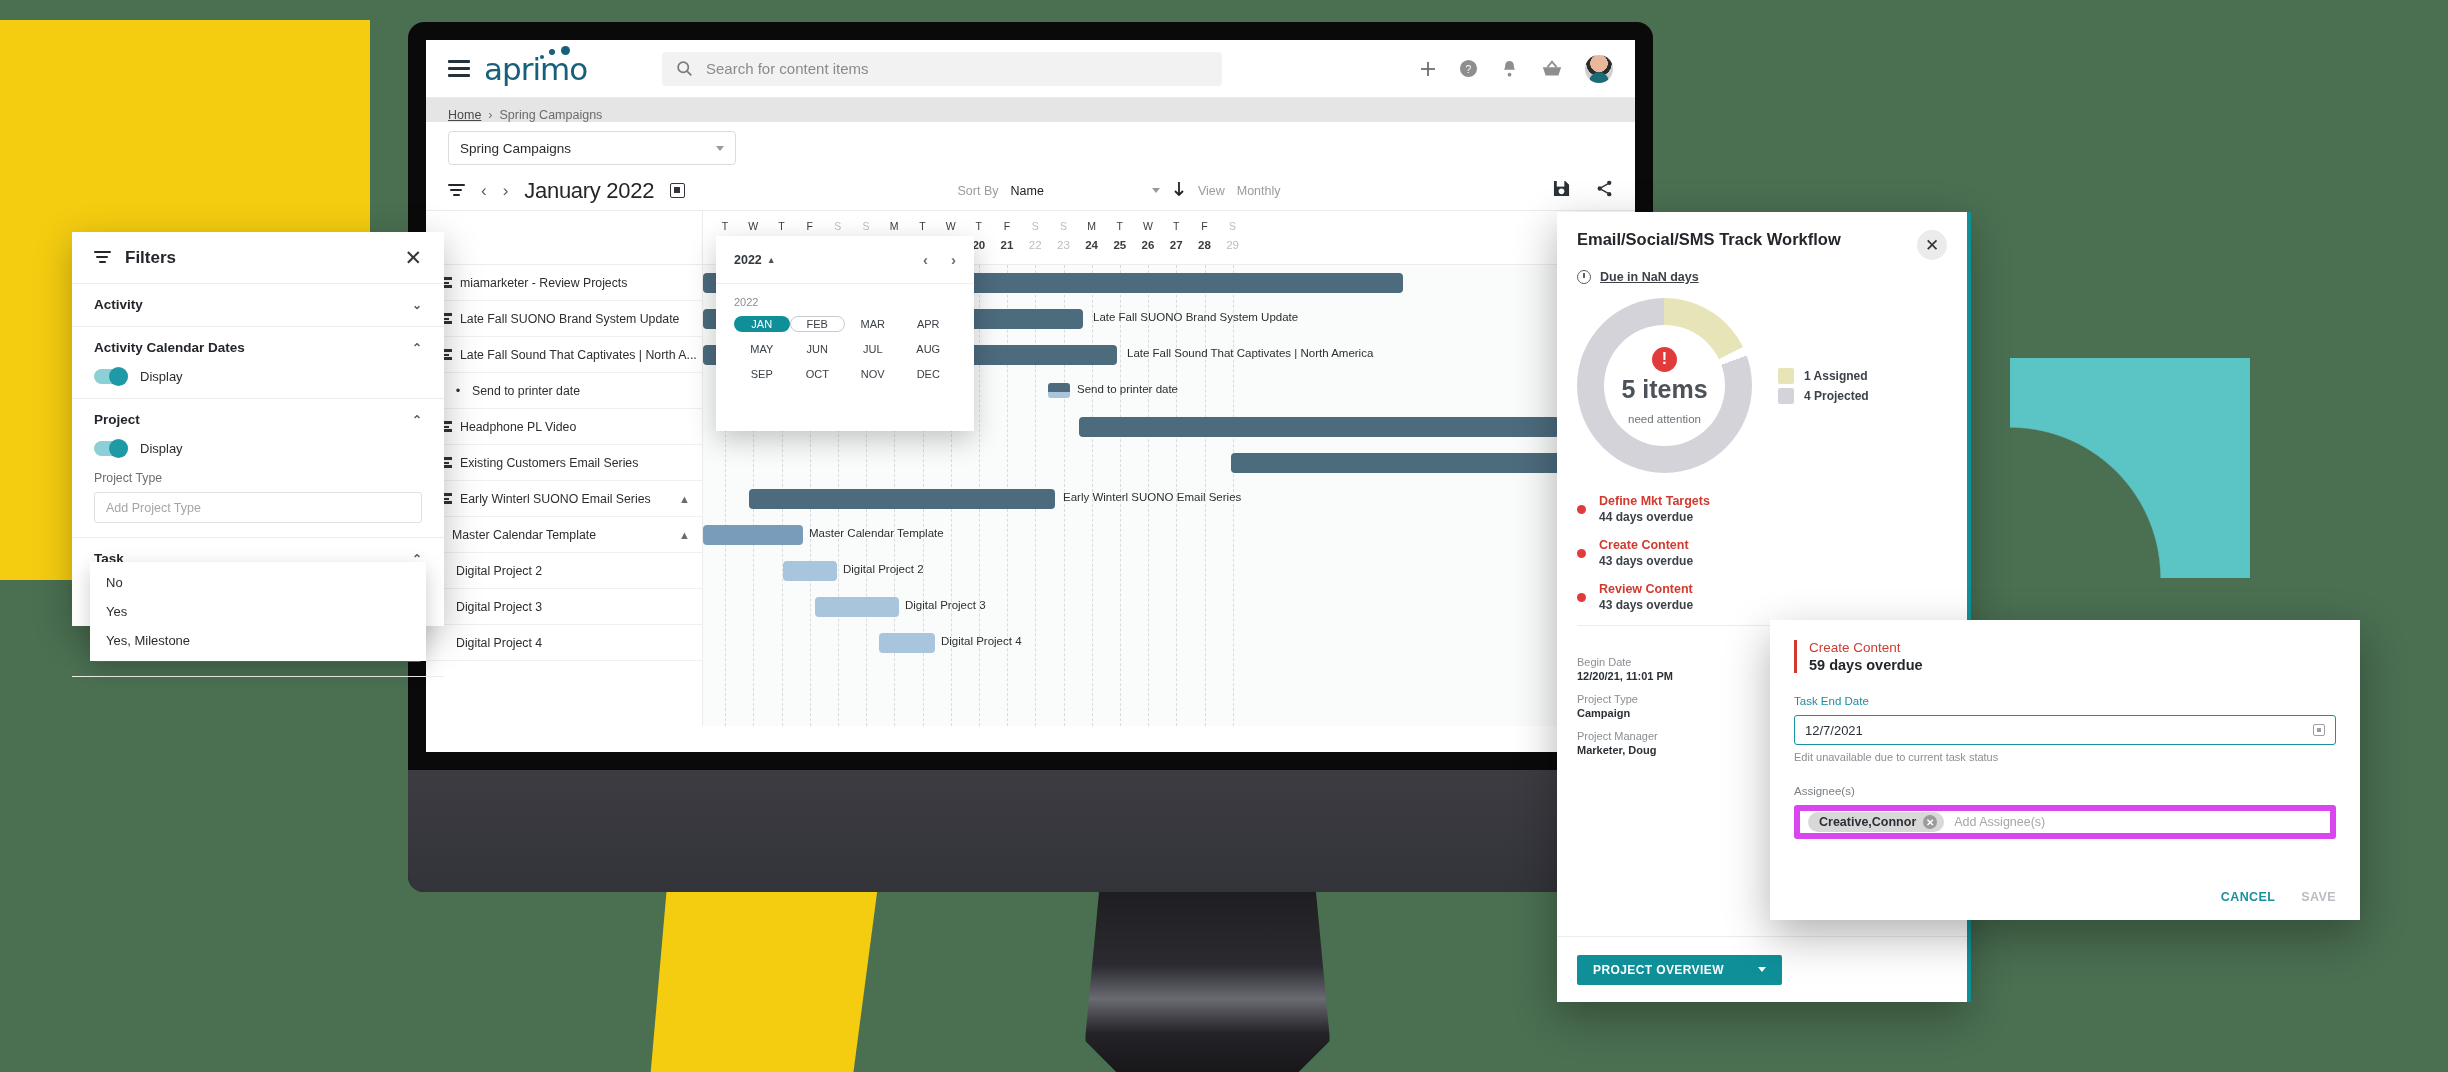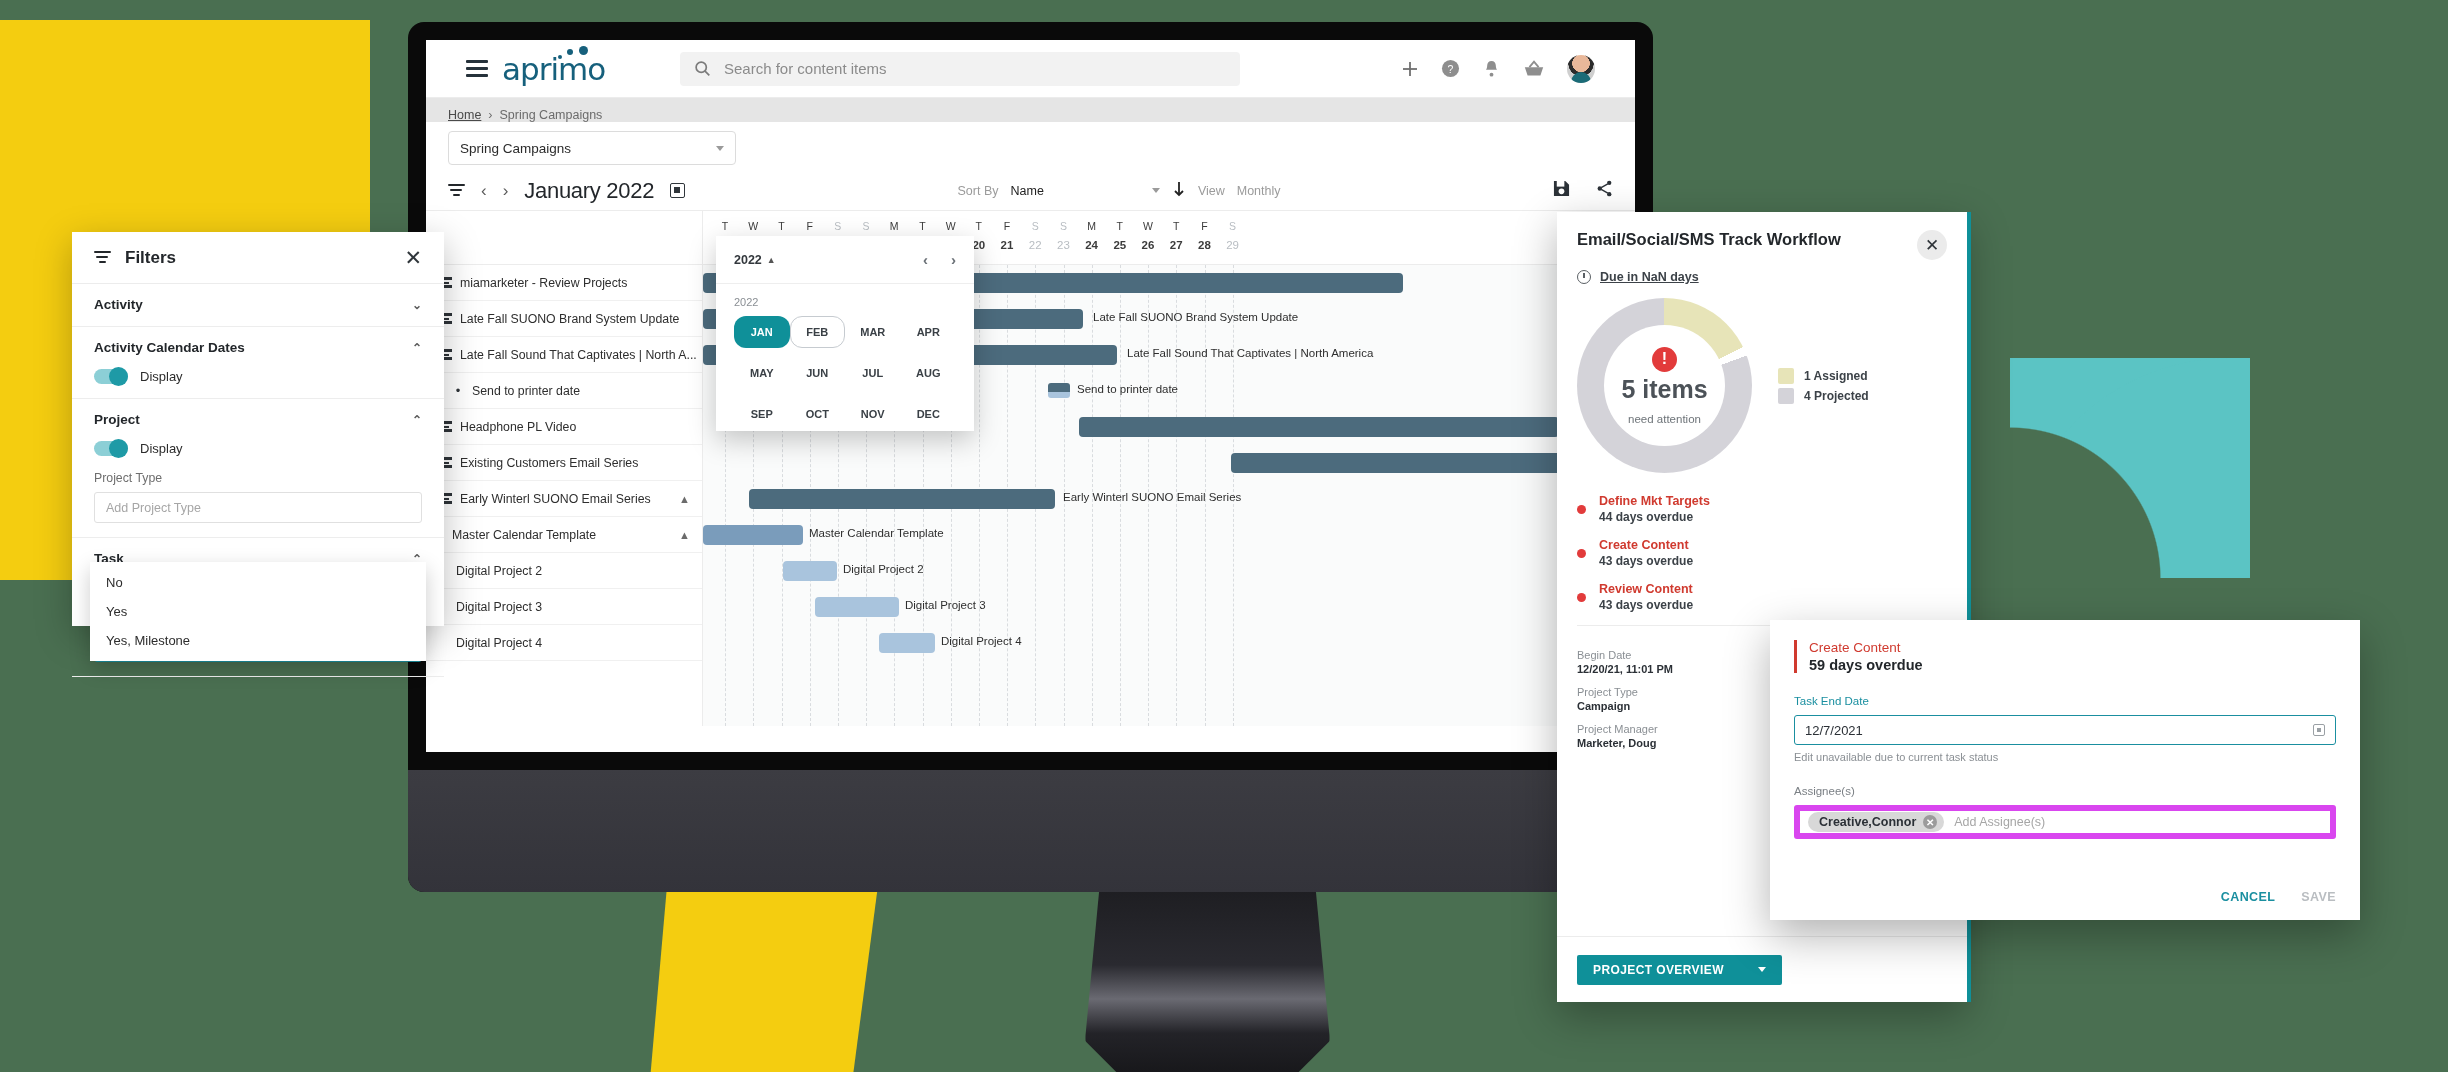--- a/index.html
+++ b/index.html
@@ -58,21 +58,21 @@
   .monitor-neck {
     position: absolute; left: 1085px; top: 885px; width: 245px; height: 190px;
     background: linear-gradient(180deg,#1d1d21 0%, #2a2a30 42%, #6a6a72 60%, #232328 78%, #17171a 100%);
     clip-path: polygon(6% 0, 94% 0, 100% 82%, 86% 100%, 14% 100%, 0 82%);
     border-radius: 0 0 40px 40px;
   }
 
   
   .app-header {
     height: 58px; display: flex; align-items: center; gap: 14px;
-    padding: 0 40px; background: #fff; border-bottom: 1px solid #ececec;
+    padding: 0 22px; background: #fff; border-bottom: 1px solid #ececec;
   }
   .hamburger { width: 22px; display:flex; flex-direction:column; gap:4px; cursor:pointer;}
   .hamburger i { display:block; height:3px; background:#26323b; border-radius:1px;}
   .brand { position: relative; width: 112px; height: 40px; }
   .brand-word {
     font-size: 31px; color: #16607c; letter-spacing: -1px;
     font-family: "DejaVu Sans", sans-serif; line-height: 40px;
   }
   .brand-dots { position:absolute; top:-3px; left:56px; }
   .brand-dots span { position:absolute; border-radius:50%; background:#16607c; }
@@ -201,22 +201,22 @@
     position:absolute; left:716px; top:236px; width:258px; height:195px;
     background:#fff; box-shadow: 0 9px 26px rgba(0,0,0,.22); z-index:45;
   }
   .mp-head { height:48px; display:flex; align-items:center; padding: 0 18px;
     border-bottom:1px solid #eee; font-size:12.5px; font-weight:bold; color:#33383d; }
   .mp-head .up { margin-left:5px; font-size:9px; color:#555; }
   .mp-nav { margin-left:auto; display:flex; gap:23px; color:#6b7177; font-size:15px; cursor:pointer;}
   .mp-body { padding: 12px 18px; }
   .mp-year { font-size:11px; color:#8a8f94; margin-bottom:8px; }
   .mp-grid { display:grid; grid-template-columns: repeat(4, 1fr); row-gap:9px; }
-  .mp-m { height:32px; display:flex; align-items:center; justify-content:center;
-    font-size:11px; color:#3a4046; border-radius:12px; cursor:pointer;font-weight:bold;}
+  .mp-m { height:16px; display:flex; align-items:center; justify-content:center;
+    font-size:11px; color:#3a4046; border-radius:12px; cursor:pointer;}
   .mp-m.sel { background:#0f9099; color:#fff; }
   .mp-m.today { border:1px solid #c6cbd0; }
 
   
   .wf-dialog {
     position:absolute; left:1557px; top:212px; width:410px; height:790px;
     background:#fff; box-shadow: 0 14px 40px rgba(0,0,0,.3); z-index:50;
   }
   .wf-head { padding: 18px 20px 0; display:flex; align-items:flex-start; }
   .wf-title { font-size:16.5px; font-weight:bold; color:#23272b; }
@@ -253,21 +253,21 @@
     background: radial-gradient(circle at 50% 32%, #eab99b 0 38%, #6b4a32 39% 58%, #d8d8d8 59%);}
   .pencil { color:#1a8fa0; font-size:15px; }
   .chatbox { width:18px;height:14px;background:#0f9099;border-radius:2px;position:relative;}
   .chatbox::after{content:"";position:absolute;left:2px;bottom:-4px;border-left:5px solid transparent;
     border-right:0 solid transparent;border-top:5px solid #0f9099;}
   .wf-divider { height:1px; background:#ececec; margin: 6px 20px 0; }
   .wf-meta { display:flex; padding: 14px 20px 0; gap: 36px; }
   .meta-col { flex:1; }
   .meta-lbl { font-size:11px; color:#8a8f94; margin-top:11px; }
   .meta-val { font-size:11px; font-weight:bold; color:#2b3036; margin-top:2px; }
-  .meta-col .meta-lbl:first-child { margin-top:9px; }
+  .meta-col .meta-lbl:first-child { margin-top:16px; }
   .wf-footer { position:absolute; left:0; right:0; bottom:0; height:66px;
     border-top:1px solid #ececec; display:flex; align-items:center; padding: 0 20px; }
   .btn-overview { background:#0f9099; color:#fff; font-size:12px; font-weight:bold;
     letter-spacing:.4px; height:30px; padding: 0 16px; display:flex; align-items:center;
     gap:34px; border-radius:2px; cursor:pointer; }
   .wf-accent { position:absolute; right:-4px; top:0; bottom:0; width:4px; background:#0f9099; }
 
   
   .cc-card {
     position:absolute; left:1770px; top:620px; width:590px; height:300px;

